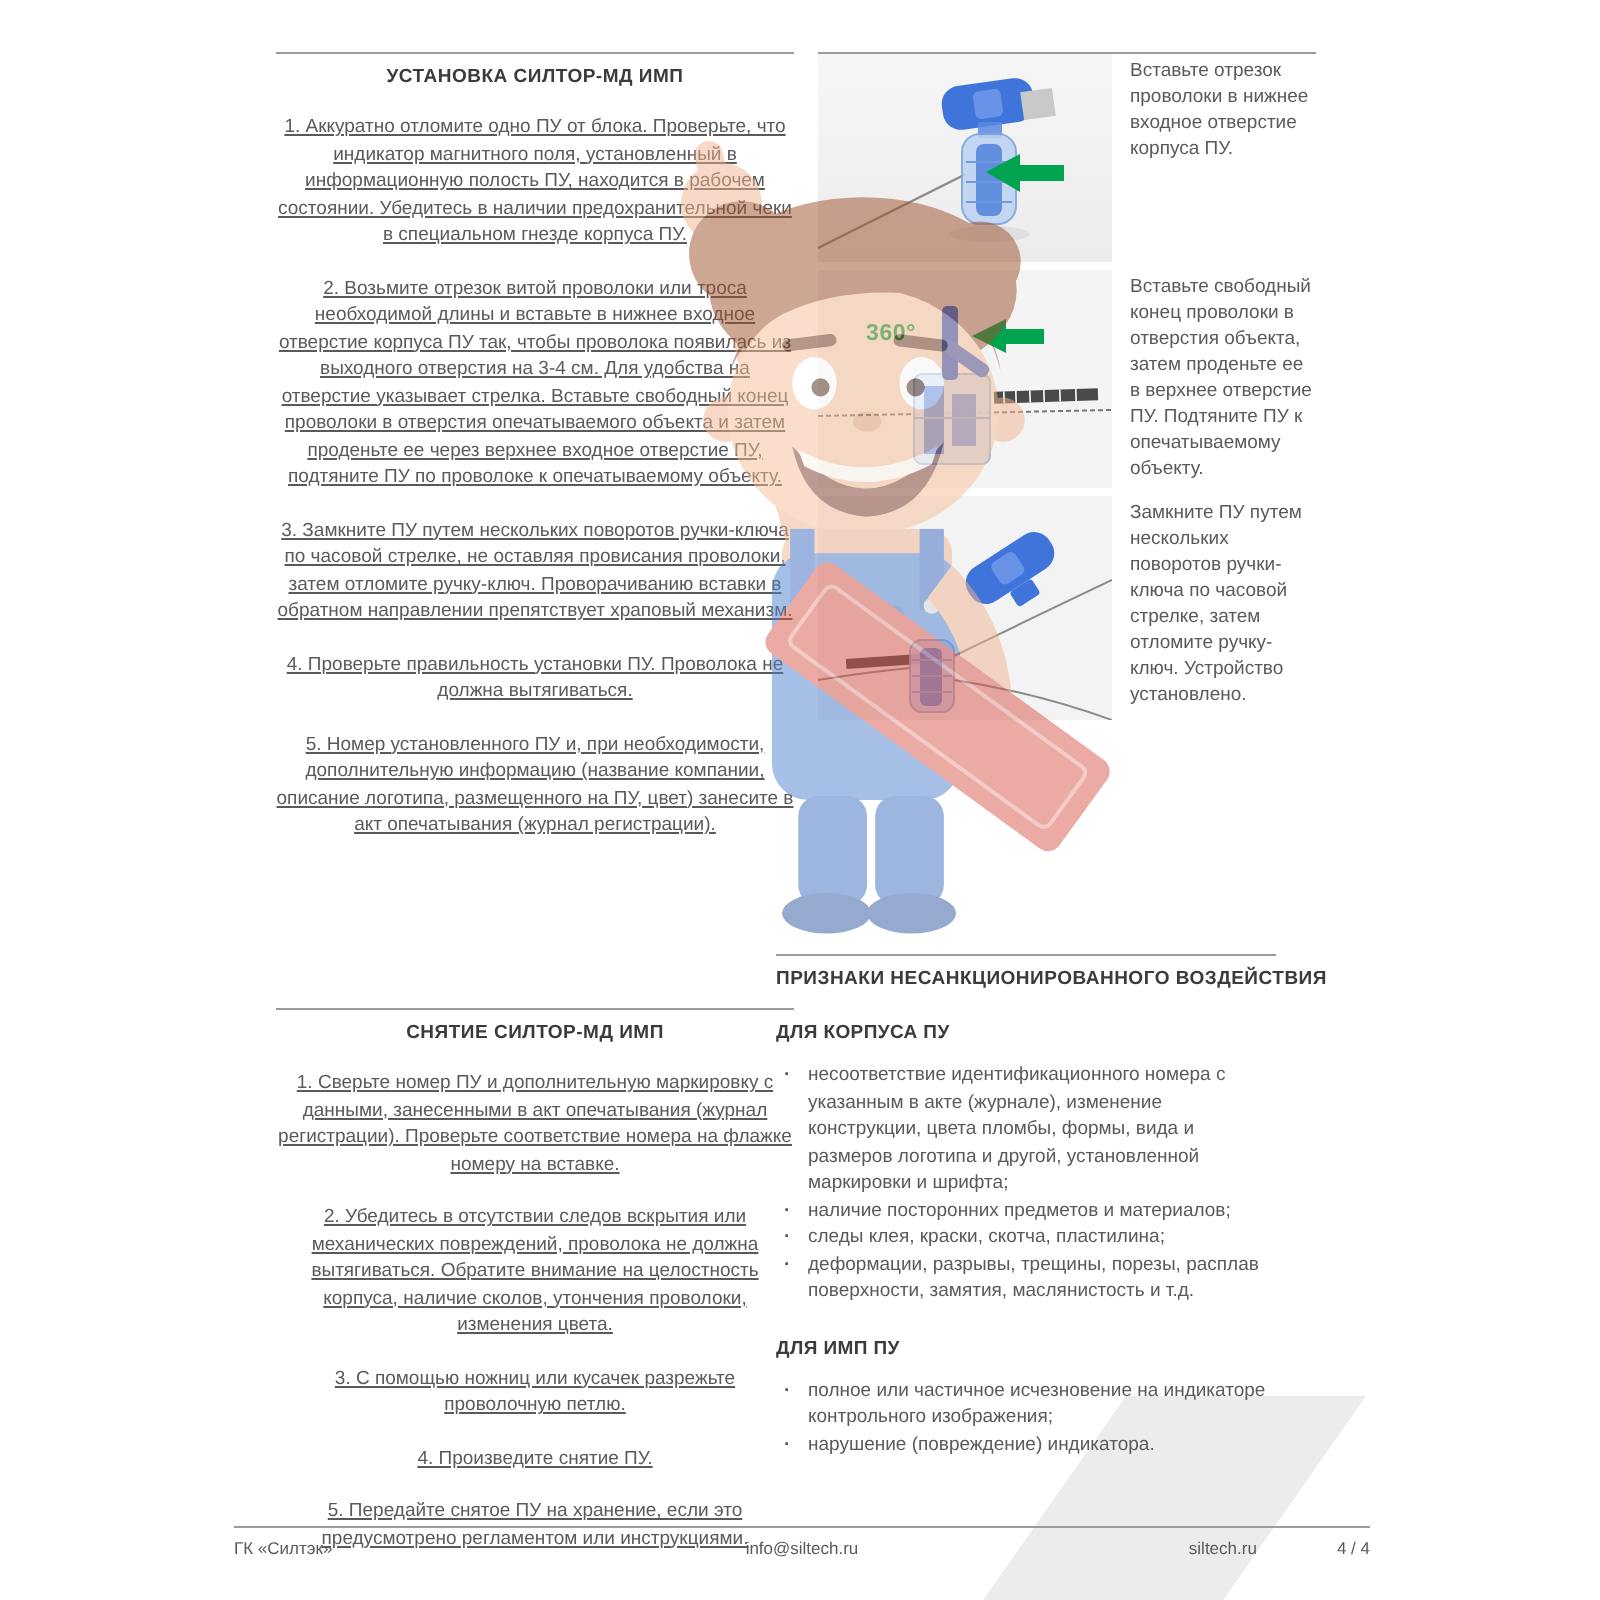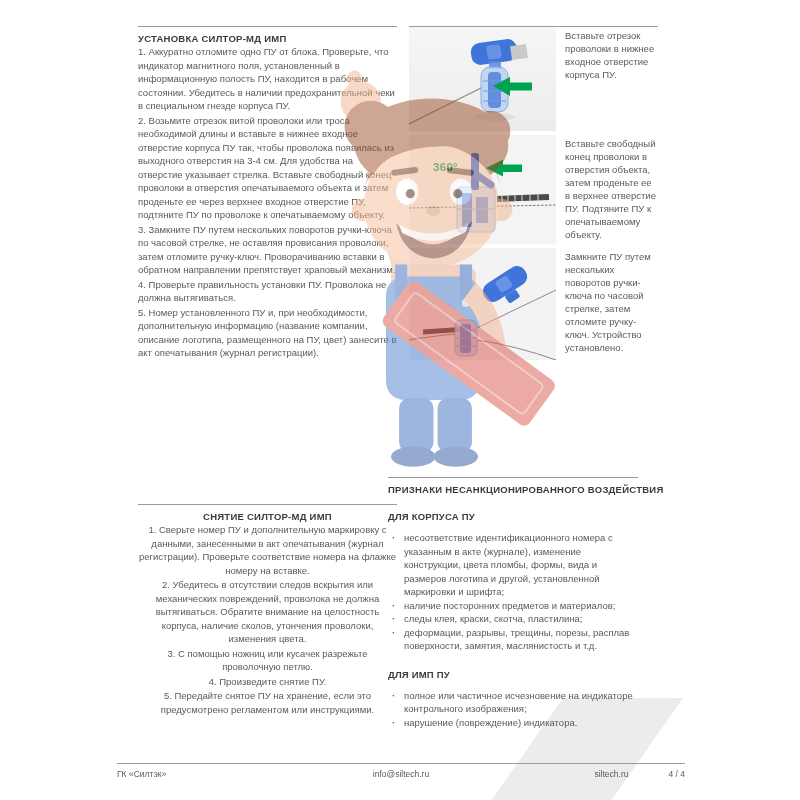--- a/index.html
+++ b/index.html
@@ -9,23 +9,23 @@
     font-family:"Liberation Sans","DejaVu Sans",sans-serif;
     color:#5a5a5a;
     position:relative;
     overflow:hidden;
   }
   .rule { border-top:1px solid #9b9b9b; height:0; }
   .section-title {
     font-size:9.5px; font-weight:bold; color:#3b3b3b;
     letter-spacing:.25px; margin-top:6px; white-space:nowrap;
   }
-  .step { font-size:9.5px; line-height:13.5px; margin-top:1px; color:#5a5a5a; }
-
-  #install-text { position:absolute; left:138px; top:26px; width:259px; z-index:1; }
+  .step { font-size:9.5px; line-height:13.5px; margin-top:13px; color:#5a5a5a;text-decoration:underline; }
+
+  #install-text { position:absolute; left:138px; top:26px; width:259px; z-index:1;text-align:center; }
   #install-figures { position:absolute; left:409px; top:26px; width:249px; z-index:1; }
   #removal-section { position:absolute; left:138px; top:504px; width:259px; z-index:1;text-align:center; }
   #signs-section { position:absolute; left:388px; top:477px; width:250px; z-index:1; }
   #page-footer { position:absolute; left:117px; top:763px; width:568px; z-index:4; }
 
   .figure-row { display:flex; gap:9px; margin-bottom:4px; }
   .figure-row.first { }
   .photo { width:147px; position:relative; flex:0 0 147px; }
   .photo svg { display:block; }
   .photo.h1 { height:104px; }

